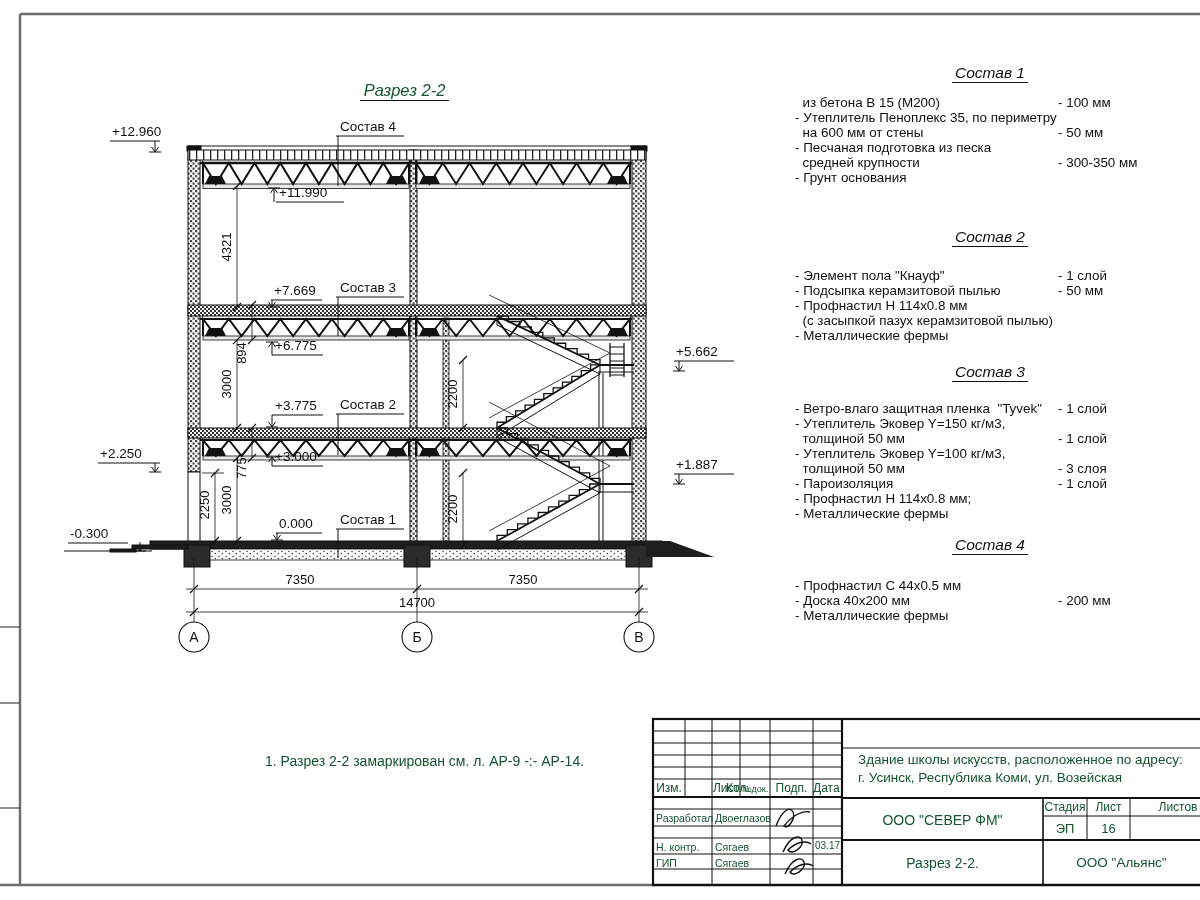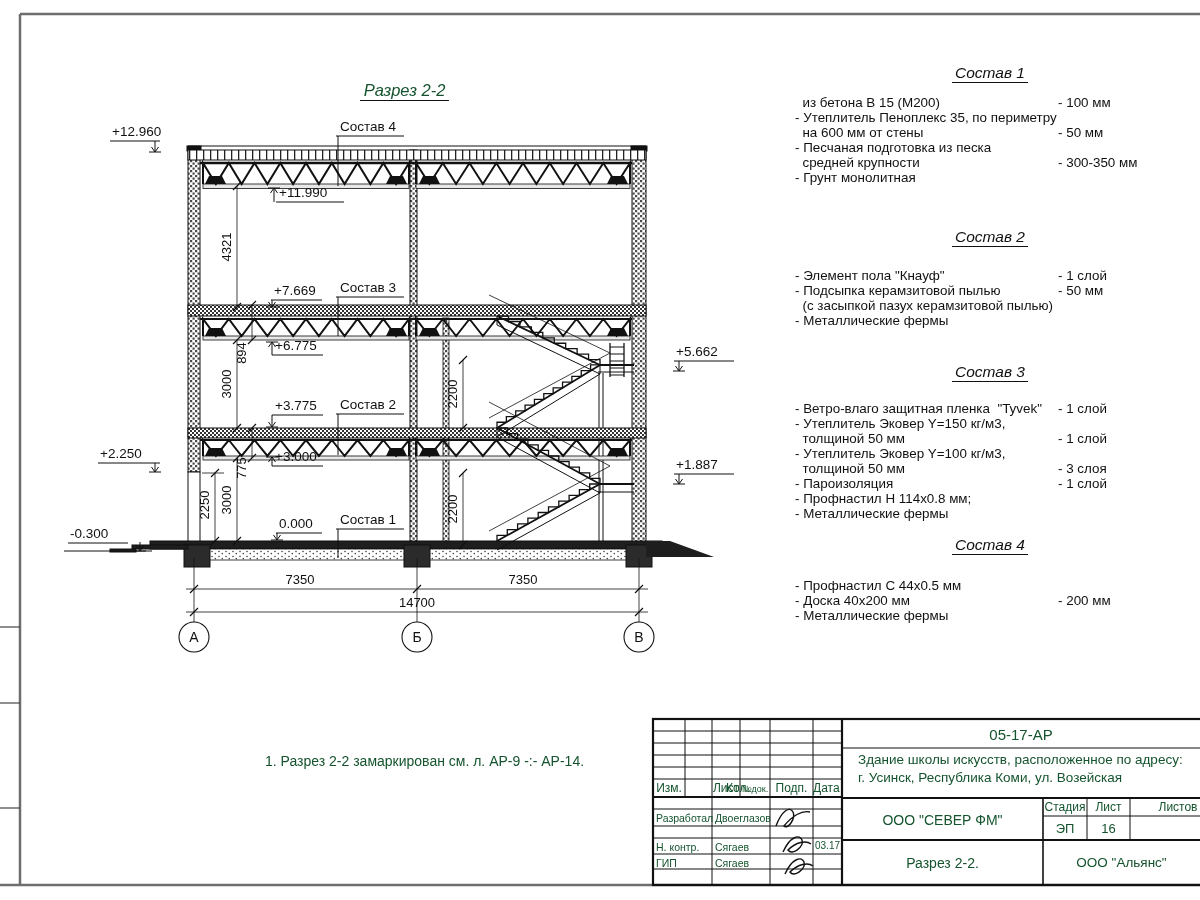--- a/index.html
+++ b/index.html
@@ -309,29 +309,30 @@
 <div class="t" style="left:265px;top:753px;font-size:14px;">1. Разрез 2-2 замаркирован см. л. АР-9 -:- АР-14.</div>
 
 <div class="spec" style="top:64px;">
   <span class="title"><span>Состав 1</span></span>
   <div class="rows" style="margin-top:13px;">
     <div class="row"><span>  из бетона В 15 (М200)</span><span class="val">- 100 мм</span></div>
     <div class="row"><span>- Утеплитель Пеноплекс 35, по периметру</span><span class="val"></span></div>
     <div class="row"><span>  на 600 мм от стены</span><span class="val">- 50 мм</span></div>
     <div class="row"><span>- Песчаная подготовка из песка</span><span class="val"></span></div>
     <div class="row"><span>  средней крупности</span><span class="val">- 300-350 мм</span></div>
-    <div class="row"><span>- Грунт монолитная</span><span class="val"></span></div>
+    <div class="row"><span>- Грунт основания</span><span class="val"></span></div>
   </div>
 </div>
 
 <div class="spec" style="top:228px;">
   <span class="title"><span>Состав 2</span></span>
   <div class="rows" style="margin-top:22px;">
     <div class="row"><span>- Элемент пола "Кнауф"</span><span class="val">- 1 слой</span></div>
     <div class="row"><span>- Подсыпка керамзитовой пылью</span><span class="val">- 50 мм</span></div>
+    <div class="row"><span>- Профнастил Н 114х0.8 мм</span><span class="val"></span></div>
     <div class="row"><span>  (с засыпкой пазух керамзитовой пылью)</span><span class="val"></span></div>
     <div class="row"><span>- Металлические фермы</span><span class="val"></span></div>
   </div>
 </div>
 
 <div class="spec" style="top:363px;">
   <span class="title"><span>Состав 3</span></span>
   <div class="rows" style="margin-top:20px;">
     <div class="row"><span>- Ветро-влаго защитная пленка  "Tyvek"</span><span class="val">- 1 слой</span></div>
     <div class="row"><span>- Утеплитель Эковер Y=150 кг/м3,</span><span class="val"></span></div>
@@ -346,21 +347,20 @@
 
 <div class="spec" style="top:536px;">
   <span class="title"><span>Состав 4</span></span>
   <div class="rows" style="margin-top:24px;">
     <div class="row"><span>- Профнастил С 44х0.5 мм</span><span class="val"></span></div>
     <div class="row"><span>- Доска 40х200 мм</span><span class="val">- 200 мм</span></div>
     <div class="row"><span>- Металлические фермы</span><span class="val"></span></div>
   </div>
 </div>
 
-<div class="t tb ctr" style="left:842px;top:726px;width:358px;font-size:15px;">05-17-АР</div>
 <div class="t tb" style="left:858px;top:752px;font-size:13.5px;">Здание школы искусств, расположенное по адресу:</div>
 <div class="t tb" style="left:858px;top:770px;font-size:13.5px;">г. Усинск, Республика Коми, ул. Возейская</div>
 <div class="t tb ctr" style="left:842px;top:812px;width:201px;font-size:14px;">ООО "СЕВЕР ФМ"</div>
 <div class="t tb ctr" style="left:1043px;top:800px;width:44px;font-size:12px;">Стадия</div>
 <div class="t tb ctr" style="left:1087px;top:800px;width:43px;font-size:12px;">Лист</div>
 <div class="t tb ctr" style="left:1130px;top:800px;width:70px;font-size:12px;padding-left:13px;">Листов</div>
 <div class="t tb ctr" style="left:1043px;top:821px;width:44px;font-size:13px;">ЭП</div>
 <div class="t tb ctr" style="left:1087px;top:821px;width:43px;font-size:13px;">16</div>
 <div class="t tb ctr" style="left:1130px;top:821px;width:70px;font-size:13px;"></div>
 <div class="t tb ctr" style="left:842px;top:855px;width:201px;font-size:14px;">Разрез 2-2.</div>

